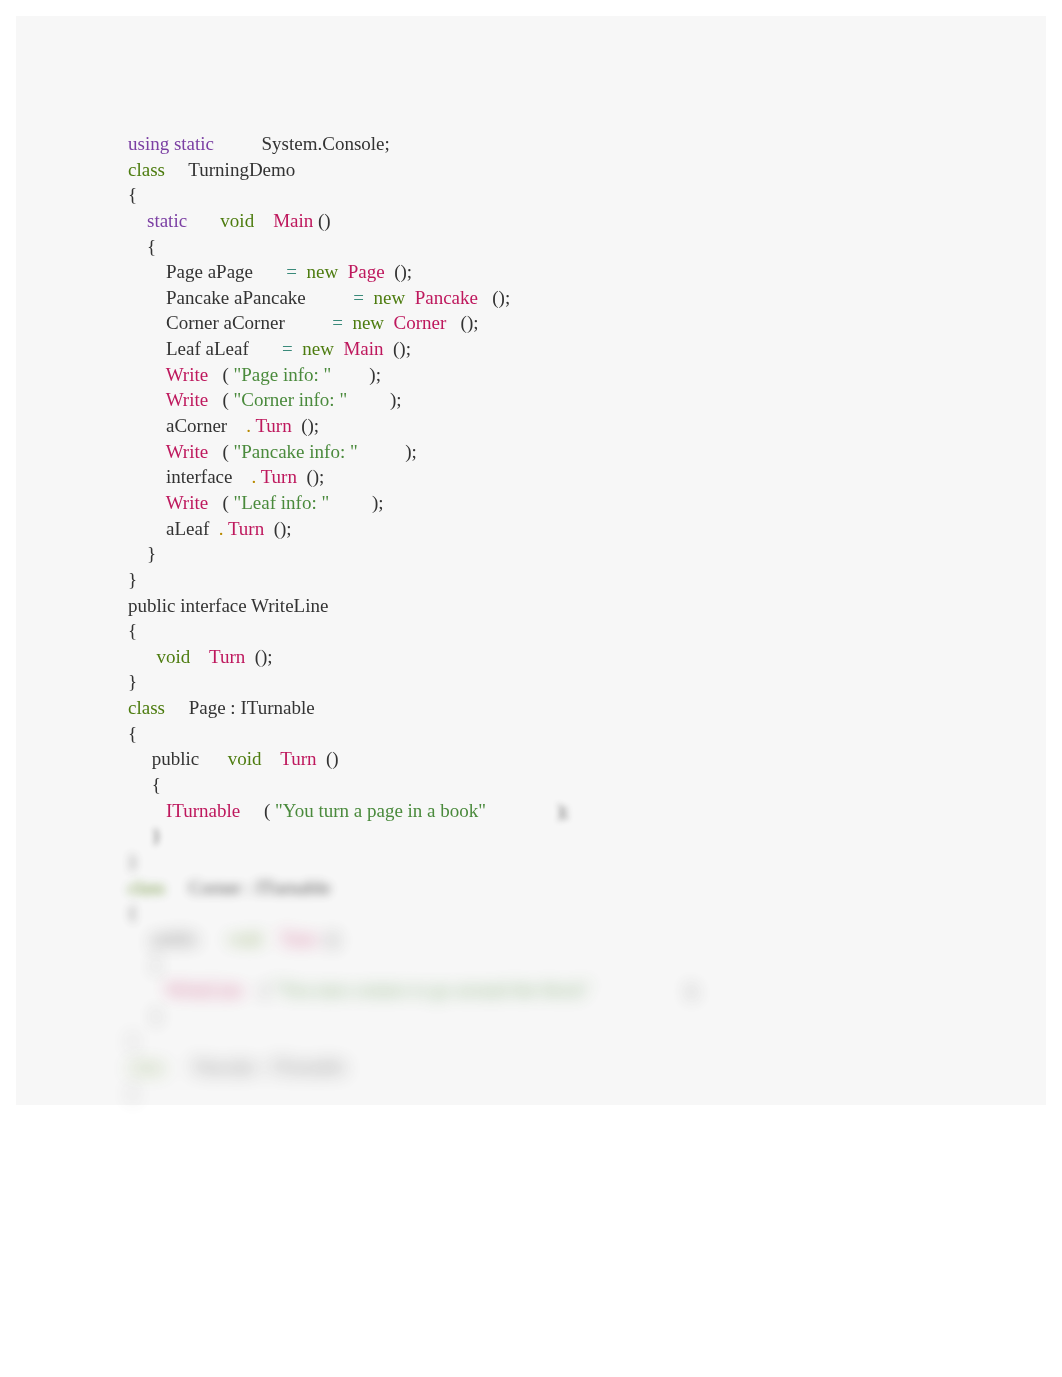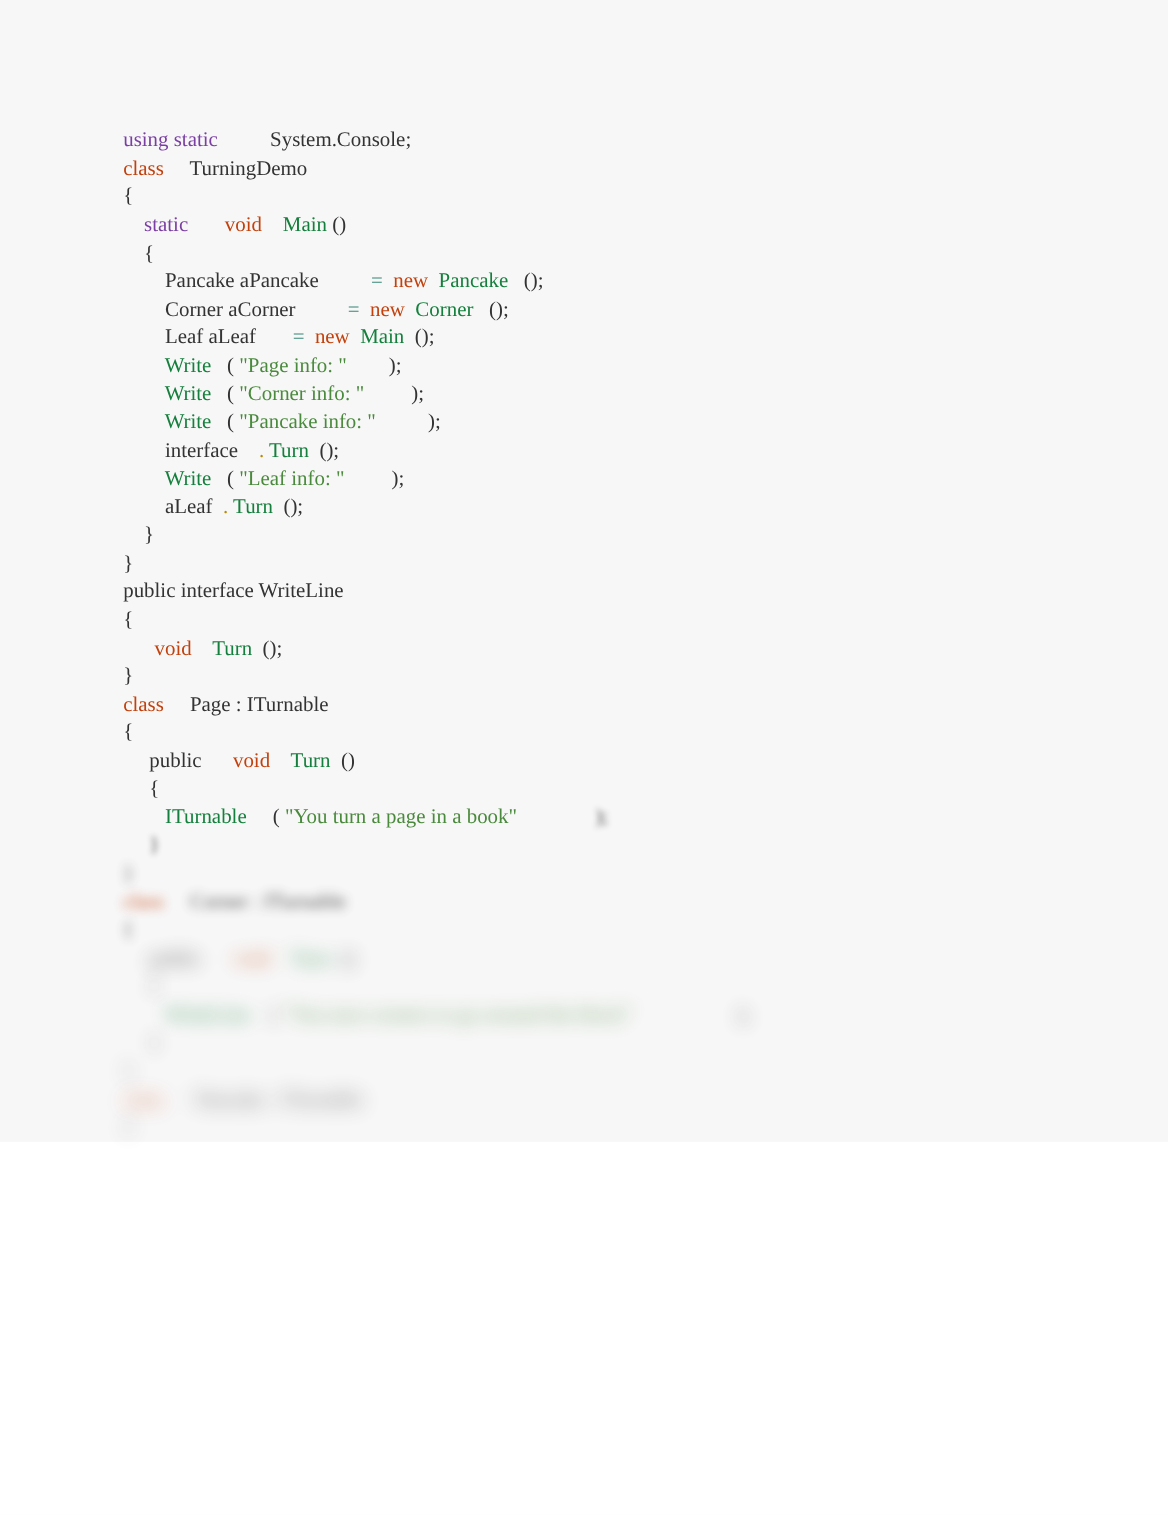--- a/index.html
+++ b/index.html
@@ -12,29 +12,29 @@
       height: 1377px;
       background: #ffffff;
       font-family: Georgia, 'Times New Roman', serif;
       font-size: 19px;
       position: relative;
     }
     .code-container {
       padding: 115px 112px 0 112px;
       line-height: 1.35;
       background: #f7f7f7;
-      margin: 0;
+      margin: 16px;
     }
     .line {
       white-space: pre;
       min-height: 25px;
     }
     .kw-purple { color: #7b3fa3; }
-    .kw-blue { color: #c2410c; }
-    .kw-yellow { color: #15803d; }
+    .kw-blue { color: #4d7c0f; }
+    .kw-yellow { color: #be185d; }
     .kw-green { color: #4a8a3c; }
     .kw-teal { color: #3a8a7a; }
     .kw-gold { color: #b88a00; }
     .txt-black { color: #333333; }
     .bl-1 { filter: blur(3px); opacity: 0.9; }
     .bl-2 { filter: blur(5px); opacity: 0.85; }
     .bl-3 { filter: blur(8px); opacity: 0.75; }
     .bl-4 { filter: blur(9px); opacity: 0.7; }
     .fade-bottom {
       position: absolute;
@@ -48,25 +48,27 @@
   </style>
 </head>
 <body>
 
 <div class="code-container">
   <div class="line"><span class="kw-purple">using</span><span class="txt-black"> </span><span class="kw-purple">static</span><span class="txt-black">          System.Console;</span></div>
   <div class="line"><span class="kw-blue">class</span><span class="txt-black">     TurningDemo</span></div>
   <div class="line txt-black">{</div>
   <div class="line"><span class="txt-black">    </span><span class="kw-purple">static</span><span class="txt-black">       </span><span class="kw-blue">void</span><span class="txt-black">    </span><span class="kw-yellow">Main</span><span class="txt-black"> ()</span></div>
   <div class="line txt-black">    {</div>
+  <div class="line"><span class="txt-black">        Page aPage       </span><span class="kw-teal">=  </span><span class="kw-blue">new</span><span class="txt-black">  </span><span class="kw-yellow">Page</span><span class="txt-black">  ();</span></div>
   <div class="line"><span class="txt-black">        Pancake aPancake          </span><span class="kw-teal">=  </span><span class="kw-blue">new</span><span class="txt-black">  </span><span class="kw-yellow">Pancake</span><span class="txt-black">   ();</span></div>
   <div class="line"><span class="txt-black">        Corner aCorner          </span><span class="kw-teal">=  </span><span class="kw-blue">new</span><span class="txt-black">  </span><span class="kw-yellow">Corner</span><span class="txt-black">   ();</span></div>
   <div class="line"><span class="txt-black">        Leaf aLeaf       </span><span class="kw-teal">=  </span><span class="kw-blue">new</span><span class="txt-black">  </span><span class="kw-yellow">Main</span><span class="txt-black">  ();</span></div>
   <div class="line"><span class="txt-black">        </span><span class="kw-yellow">Write</span><span class="txt-black">   ( </span><span class="kw-green">"Page info: "</span><span class="txt-black">        );</span></div>
   <div class="line"><span class="txt-black">        </span><span class="kw-yellow">Write</span><span class="txt-black">   ( </span><span class="kw-green">"Corner info: "</span><span class="txt-black">         );</span></div>
+  <div class="line"><span class="txt-black">        aCorner    </span><span class="kw-gold">. </span><span class="kw-yellow">Turn</span><span class="txt-black">  ();</span></div>
   <div class="line"><span class="txt-black">        </span><span class="kw-yellow">Write</span><span class="txt-black">   ( </span><span class="kw-green">"Pancake info: "</span><span class="txt-black">          );</span></div>
   <div class="line"><span class="txt-black">        interface    </span><span class="kw-gold">. </span><span class="kw-yellow">Turn</span><span class="txt-black">  ();</span></div>
   <div class="line"><span class="txt-black">        </span><span class="kw-yellow">Write</span><span class="txt-black">   ( </span><span class="kw-green">"Leaf info: "</span><span class="txt-black">         );</span></div>
   <div class="line"><span class="txt-black">        aLeaf  </span><span class="kw-gold">. </span><span class="kw-yellow">Turn</span><span class="txt-black">  ();</span></div>
   <div class="line txt-black">    }</div>
   <div class="line txt-black">}</div>
   <div class="line txt-black">public interface WriteLine</div>
   <div class="line txt-black">{</div>
   <div class="line"><span class="txt-black">      </span><span class="kw-blue">void</span><span class="txt-black">    </span><span class="kw-yellow">Turn</span><span class="txt-black">  ();</span></div>
   <div class="line txt-black">}</div>

